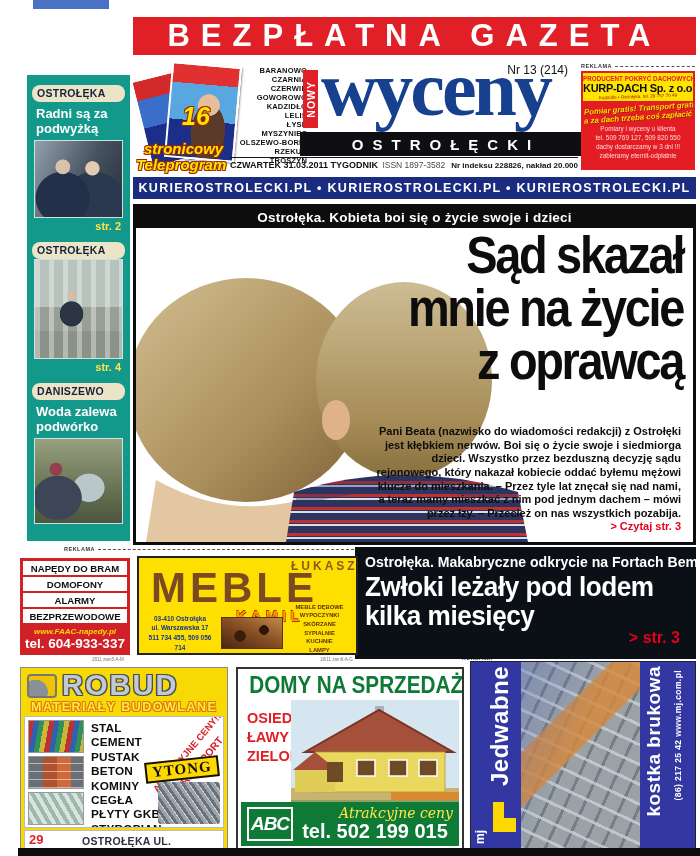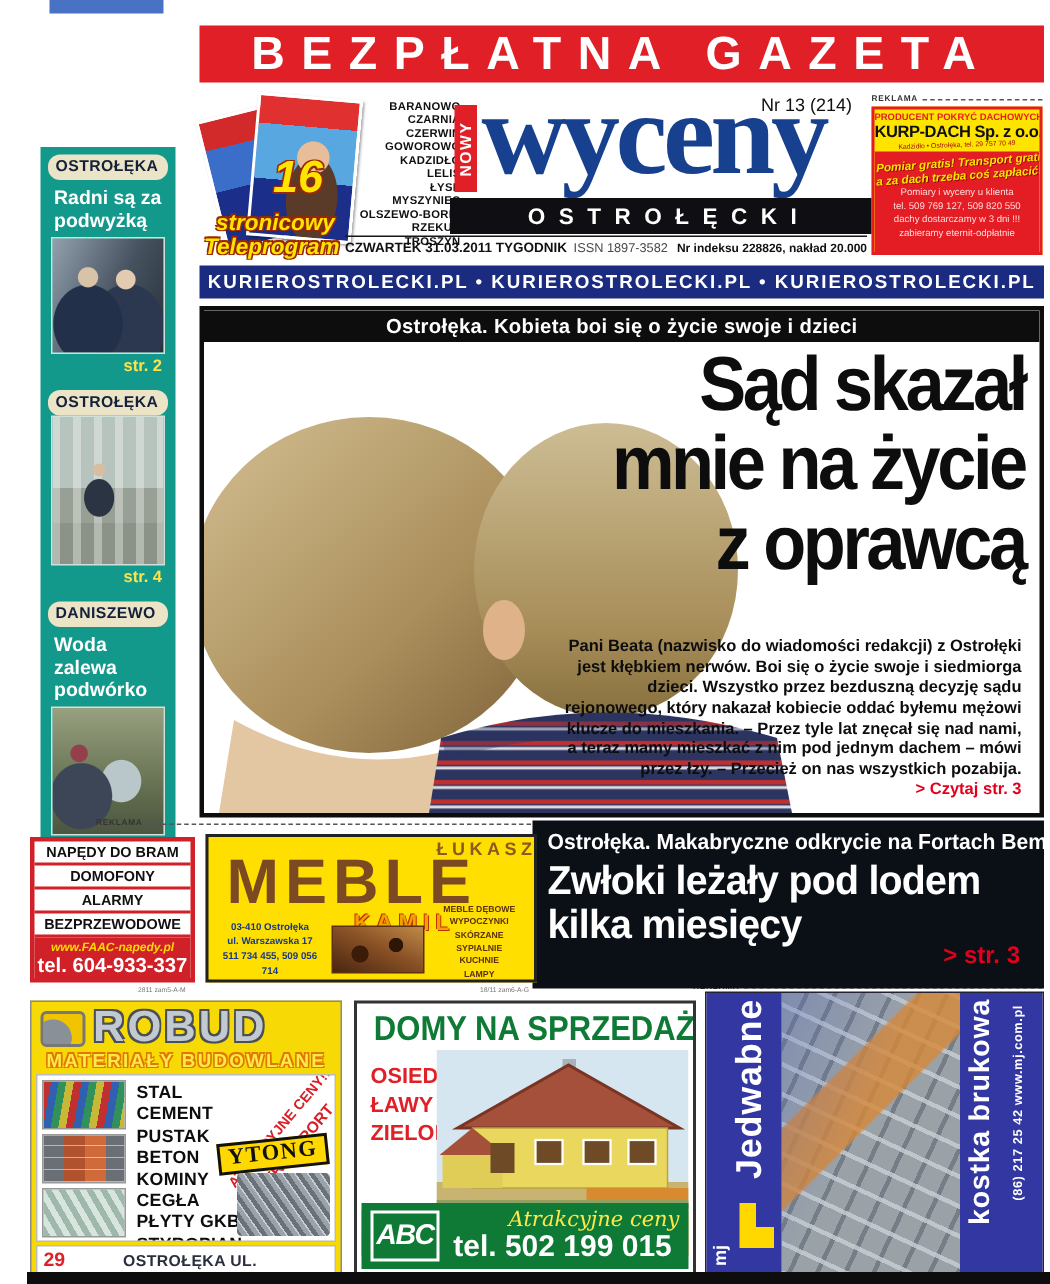--- a/index.html
+++ b/index.html
@@ -15,21 +15,21 @@
   .corner-mark { left:33px; top:0; width:76px; height:9px; background:#4a72c4; }
 
   
   .top-banner {
     left:133px; top:17px; width:563px; height:38px; background:#e01f26;
     color:#fff; display:flex; align-items:center; justify-content:center;
     font-size:31px; font-weight:800; letter-spacing:11px; white-space:nowrap;
   }
 
   
-  .sidebar { left:27px; top:75px; width:90px; height:466px; background:#13998b; padding-top:5px; overflow:hidden;margin-top:23px; }
+  .sidebar { left:27px; top:75px; width:103px; height:466px; background:#13998b; padding-top:10px; overflow:hidden; }
   .side-item { margin-bottom:6px; }
   .side-tab {
     background:#ece4c6; color:#14213c; font-weight:700; font-size:10.5px;
     margin:0 5px 0 5px; padding:2px 5px 3px; border-radius:8px; letter-spacing:0.3px;
   }
   .side-title { color:#fff; font-weight:700; font-size:13px; line-height:1.16; padding:4px 6px 4px 9px; }
   .side-photo { margin:0 7px; border:1px solid #cfe2da; }
   .photo-council { height:78px; background:
       radial-gradient(circle at 32% 34%, #d9c3a8 0 9%, transparent 10%),
       radial-gradient(circle at 66% 36%, #e2cbb0 0 9%, transparent 10%),
@@ -53,21 +53,21 @@
   .mag { position:absolute; border:2px solid #fff; box-shadow:1px 1px 2px rgba(0,0,0,0.4); }
   .mag1 { left:2px; top:10px; width:66px; height:90px; transform:rotate(-14deg);
           background:linear-gradient(180deg,#d22a2a 0 22%, #3a6ec8 22% 55%, #1b2f8a 55%); }
   .mag2 { left:30px; top:2px; width:70px; height:96px; transform:rotate(5deg);
           background:
             radial-gradient(circle at 58% 42%, #e8bd9a 0 16%, transparent 17%),
             radial-gradient(ellipse at 60% 72%, #5a3a28 0 30%, transparent 31%),
             linear-gradient(180deg,#e03030 0 20%, #58a7e0 20% 60%, #1b2f8a 60%); }
   .tp-txt { position:absolute; color:#ffe400; font-weight:800; font-style:italic; white-space:nowrap;
             text-shadow:-1px -1px 0 #9a2800, 1px -1px 0 #9a2800, -1px 1px 0 #9a2800, 1px 1px 0 #9a2800; }
-  .tp-16 { left:44px; top:40px; font-size:30px; }
+  .tp-16 { left:44px; top:40px; font-size:25px; }
   .tp-l2 { left:6px; top:78px; font-size:15px; }
   .tp-l3 { left:-2px; top:94px; font-size:15px; }
 
   .towns { left:222px; top:66px; width:85px; text-align:right; font-size:7.5px; font-weight:700;
            line-height:1.2; color:#101010; letter-spacing:0.2px; }
   .nowy-box { left:303px; top:70px; width:15px; height:58px; background:#e01f26; color:#fff;
               display:flex; align-items:center; justify-content:center; }
   .nowy-box span { writing-mode:vertical-rl; transform:rotate(180deg); font-weight:800; font-size:10.5px; letter-spacing:1px; }
   .kurier-title { left:321px; top:50px; font-family:"Liberation Serif", serif; font-weight:700;
                   font-size:78px; line-height:1; color:#17418f; letter-spacing:-3px; }

